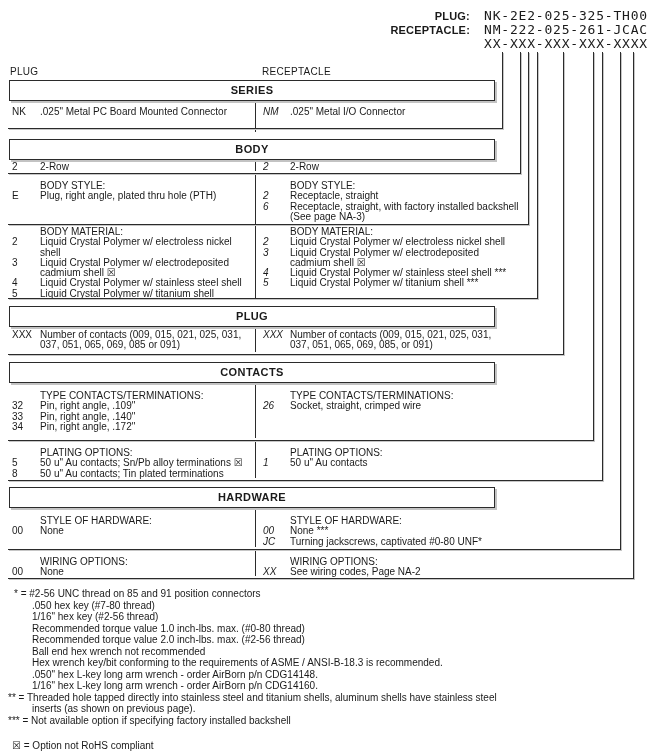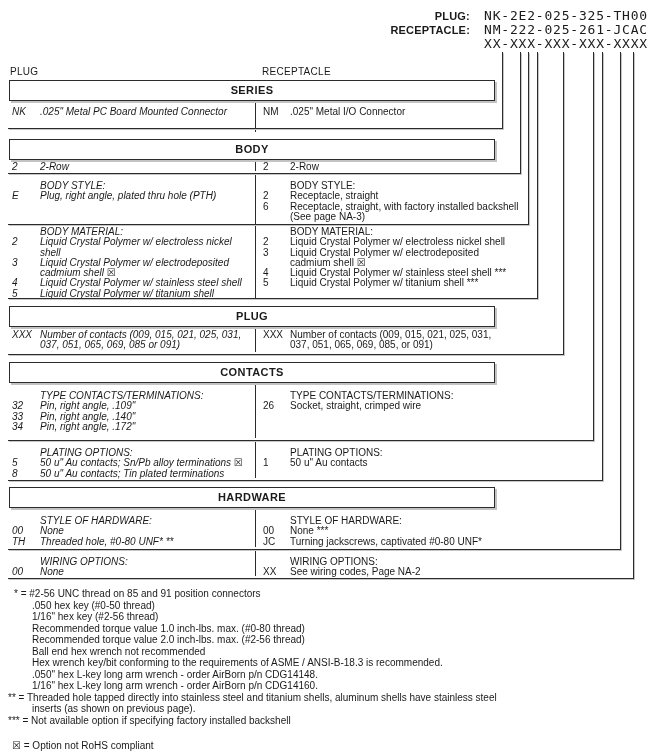--- a/index.html
+++ b/index.html
@@ -16,30 +16,30 @@
   
   .colcap{position:absolute;top:66px;font-size:10px;letter-spacing:.3px;}
   .colcap.l{left:10px;} .colcap.r{left:262px;text-align:center;}
   
   .hdrbox{position:absolute;left:9px;width:484px;height:19px;border:1px solid #2b2b2b;
     box-shadow:2px 2px 0 #c3c3c3;background:#fff;text-align:center;line-height:19px;
     font-size:11px;font-weight:bold;letter-spacing:.4px;}
   
   .area{position:absolute;left:8px;width:525px;font-size:10px;line-height:10.3px;}
   .vdiv{position:absolute;left:247px;top:2px;bottom:2px;width:1px;background:#2b2b2b;}
-  .col-l{position:absolute;left:2px;top:0;bottom:0;width:245px;font-style:italic;}
+  .col-l{position:absolute;left:2px;top:0;bottom:0;width:245px;}
   .col-r{position:absolute;left:248px;top:0;bottom:0;right:0;padding-left:7px;}
   .pt4{padding-top:8px;} .pt6{padding-top:6px;} .pt2{padding-top:2px;} .pt3{padding-top:3px;}
   .label{font-size:10px;}
   .col-l .label{padding-left:30px;}
   .col-r .label{padding-left:27px;}
   .item{display:flex;align-items:flex-start;}
   .code{flex:0 0 auto;}
   .col-l .code{width:30px;padding-left:2px;box-sizing:border-box;}
-  .col-r .code{width:27px;}
+  .col-r .code{width:27px;font-style:italic;}
   .desc{white-space:pre-line;}
   .col-l .desc{width:213px;}
   
   .rule{position:absolute;left:8px;height:1px;background:#2b2b2b;box-shadow:1px 1px 0 #c6c6c6;}
   .leader{position:absolute;top:52px;width:1px;background:#2b2b2b;box-shadow:1px 1px 0 #c6c6c6;}
   
   .footnotes{position:absolute;left:8px;top:588px;width:640px;font-size:10px;line-height:11.5px;}
   .fn{white-space:pre-line;}
   .fn-star1{padding-left:6px;}
   .fn-ind{padding-left:24px;}
@@ -233,24 +233,20 @@
 </div>
 
 <div class="hdrbox" style="top:487px">HARDWARE</div>
 <div class="area" style="top:508px;height:41px">
   <div class="vdiv"></div>
   <div class="col-l pt4">
     <div class="label">STYLE OF HARDWARE:</div>
     <div class="item">
       <span class="code">00</span>
       <span class="desc">None</span>
-    </div>
-    <div class="item">
-      <span class="code">TH</span>
-      <span class="desc">Threaded hole, #0-80 UNF*  **</span>
     </div>
   </div>
   <div class="col-r pt4">
     <div class="label">STYLE OF HARDWARE:</div>
     <div class="item">
       <span class="code">00</span>
       <span class="desc">None ***</span>
     </div>
     <div class="item">
       <span class="code">JC</span>
@@ -291,21 +287,21 @@
 <div class="leader" style="left:528px;height:172px"></div>
 <div class="leader" style="left:537px;height:246px"></div>
 <div class="leader" style="left:563px;height:302px"></div>
 <div class="leader" style="left:593px;height:388px"></div>
 <div class="leader" style="left:602px;height:428px"></div>
 <div class="leader" style="left:620px;height:497px"></div>
 <div class="leader" style="left:633px;height:526px"></div>
 
 <div class="footnotes">
   <div class="fn fn-star1">* = #2-56 UNC thread on 85 and 91 position connectors</div>
-  <div class="fn fn-ind">.050 hex key (#0-50 thread)</div>
+  <div class="fn fn-ind">.050 hex key (#7-80 thread)</div>
   <div class="fn fn-ind">1/16" hex key (#2-56 thread)</div>
   <div class="fn fn-ind">Recommended torque value 1.0 inch-lbs. max. (#0-80 thread)</div>
   <div class="fn fn-ind">Recommended torque value 2.0 inch-lbs. max. (#2-56 thread)</div>
   <div class="fn fn-ind">Ball end hex wrench not recommended</div>
   <div class="fn fn-ind">Hex wrench key/bit conforming to the requirements of ASME / ANSI-B-18.3 is recommended.</div>
   <div class="fn fn-ind">.050" hex L-key long arm wrench - order AirBorn p/n CDG14148.</div>
   <div class="fn fn-ind">1/16" hex L-key long arm wrench - order AirBorn p/n CDG14160.</div>
   <div class="fn">** = Threaded hole tapped directly into stainless steel and titanium shells, aluminum shells have stainless steel</div>
   <div class="fn fn-ind">inserts (as shown on previous page).</div>
   <div class="fn">*** = Not available option if specifying factory installed backshell</div>

